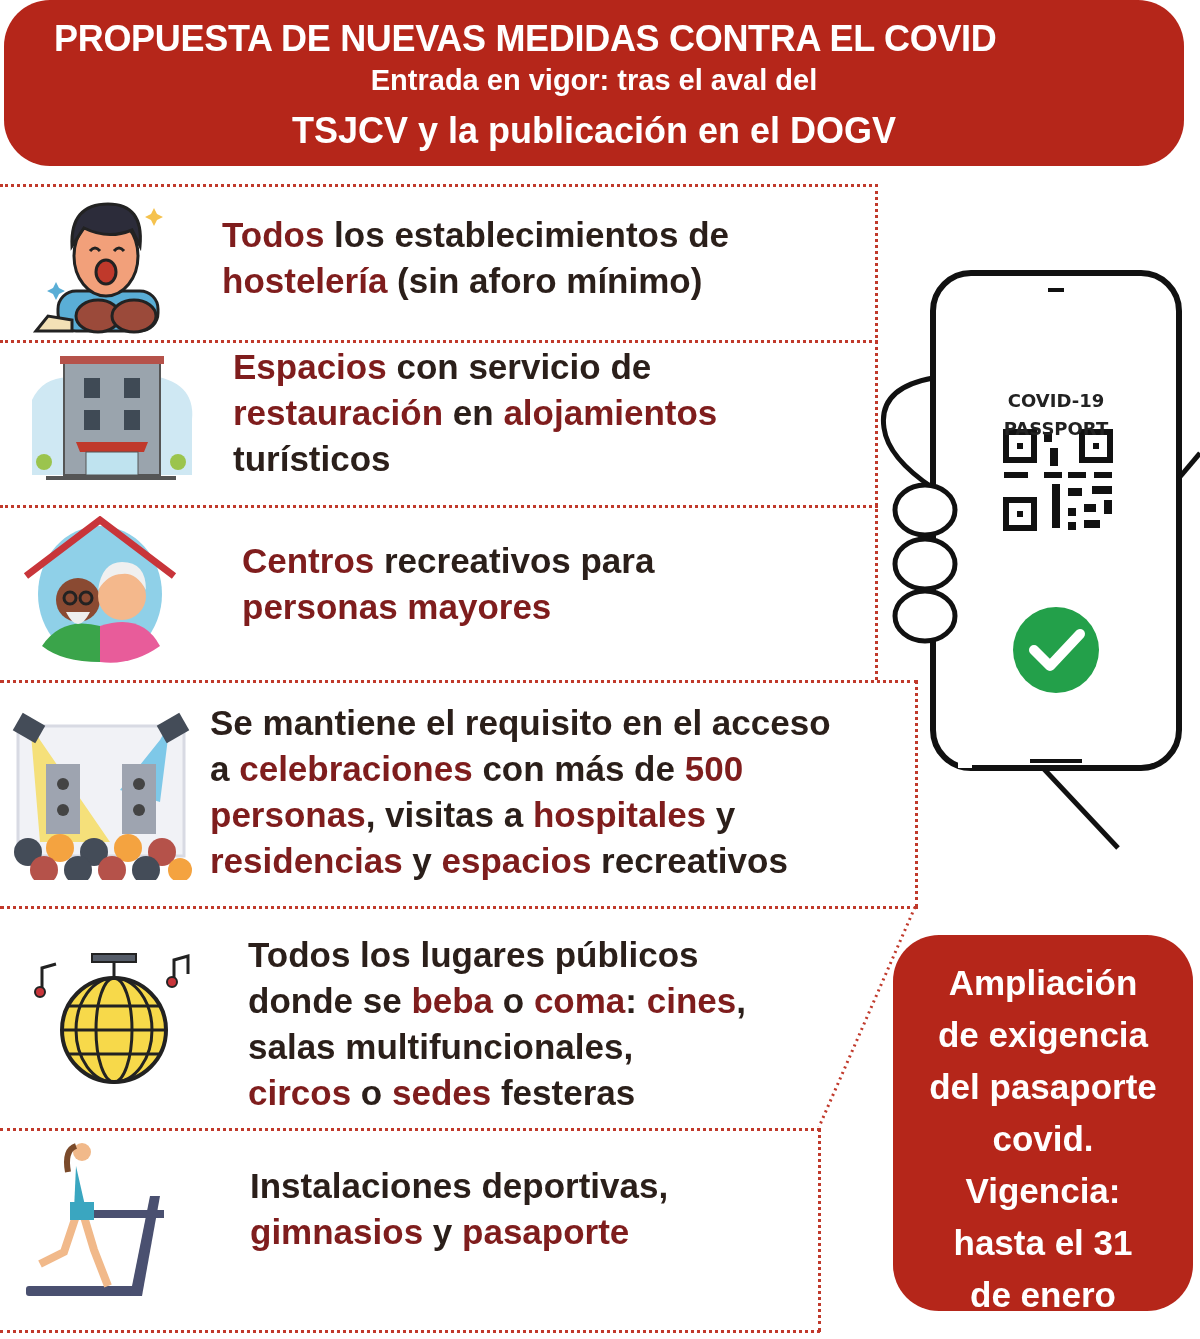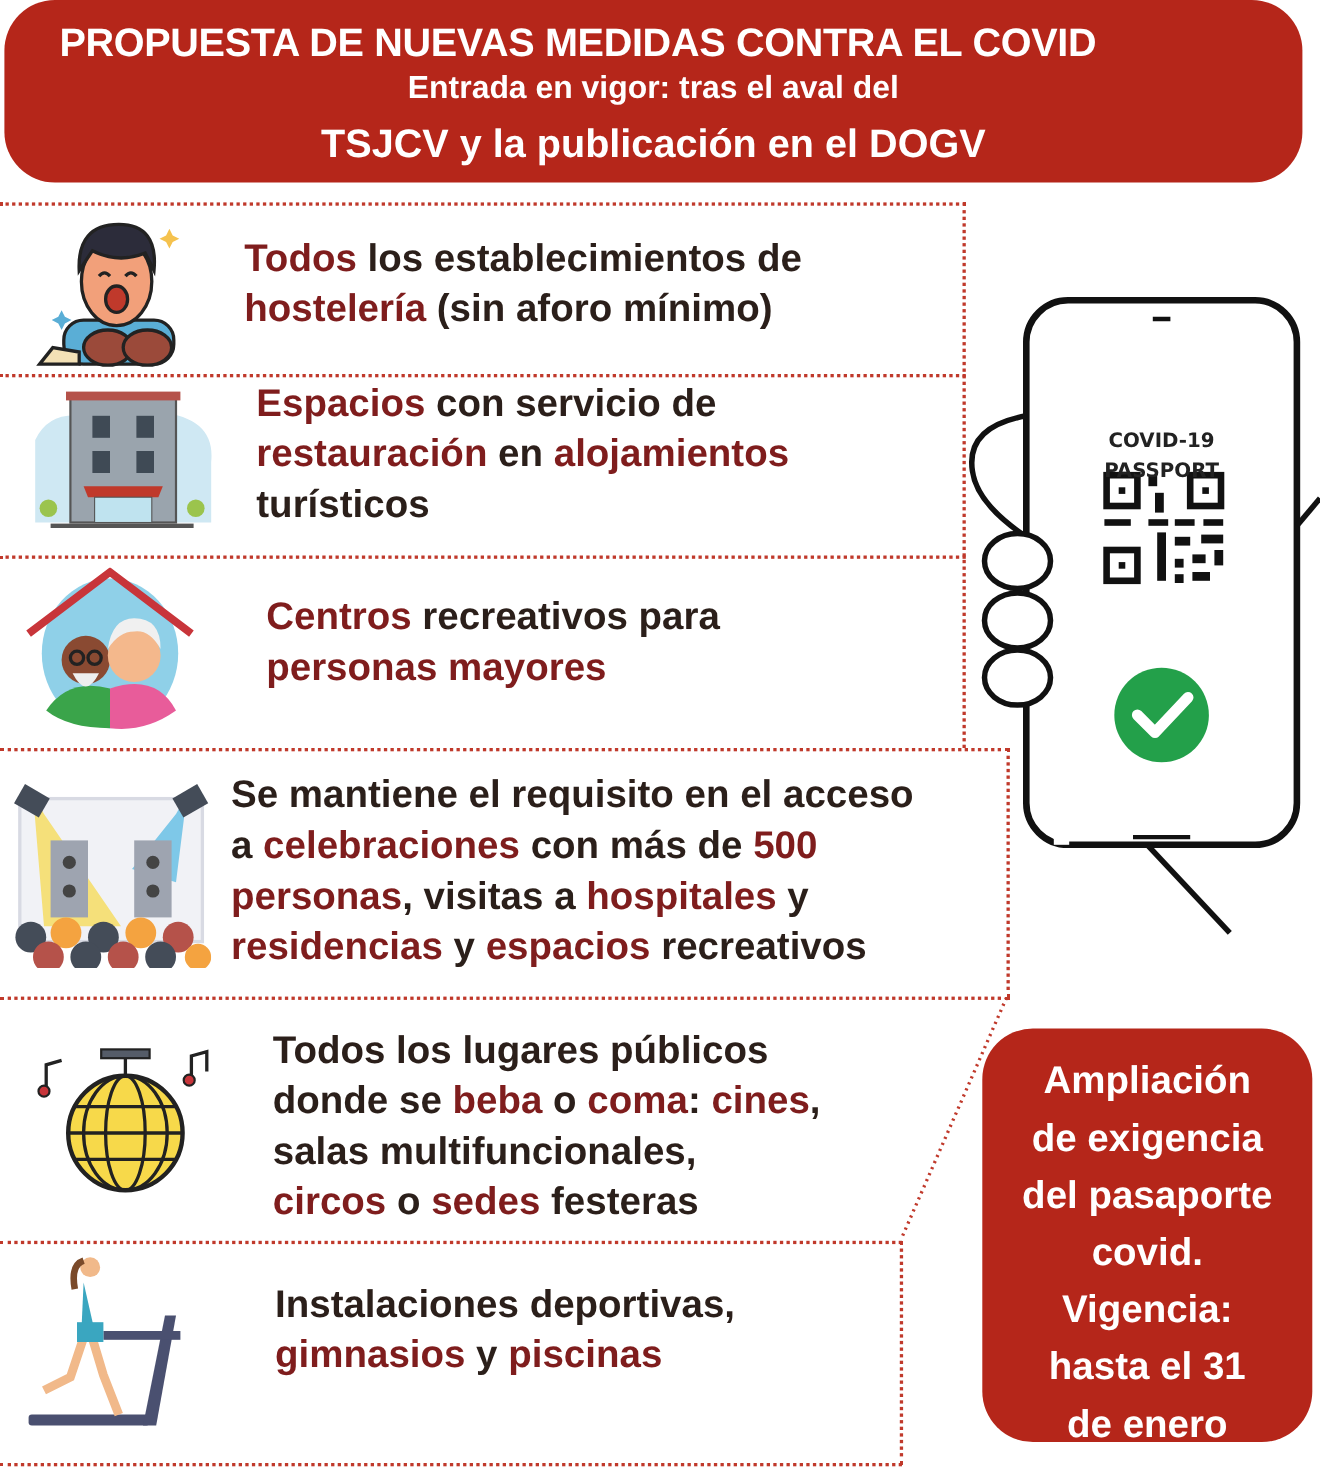--- a/index.html
+++ b/index.html
@@ -168,21 +168,21 @@
     <circle cx="62" cy="12" r="9" fill="#f1b98a"></circle>
     <path d="M56 6 Q44 10 48 32" stroke="#7a4a2a" stroke-width="6" fill="none"></path>
     <path d="M56 26 L66 70 L54 70 Z" fill="#3aa6c0"></path>
     <path d="M58 70 L44 112 L20 124" stroke="#f1b98a" stroke-width="8" fill="none"></path>
     <path d="M62 70 L74 110 L88 146" stroke="#f1b98a" stroke-width="8" fill="none"></path>
     <rect x="50" y="62" width="24" height="18" fill="#3aa6c0"></rect>
   </svg>
 </div>
 <div class="txt" style="left:250px;top:1163px">
   <div><span>Instalaciones deportivas,</span></div>
-  <div><span class="r">gimnasios</span><span> y </span><span class="r">piscinas</span></div>
+  <div><span class="r">gimnasios</span><span> y </span><span class="r">pasaporte</span></div>
 </div>
 
 <div class="ico" style="left:878px;top:268px">
   <svg width="322" height="590" viewBox="0 0 322 590">
     <path d="M55 110 Q0 120 6 160 Q10 190 55 220" fill="#fff" stroke="#111" stroke-width="5"></path>
     <rect x="55" y="5" width="246" height="495" rx="38" fill="#fff" stroke="#111" stroke-width="6"></rect>
     <line x1="170" y1="22" x2="186" y2="22" stroke="#111" stroke-width="4"></line>
     <line x1="152" y1="493" x2="204" y2="493" stroke="#111" stroke-width="4"></line>
     <path d="M165 500 L240 580" stroke="#111" stroke-width="5"></path>
     <path d="M301 210 L322 185" stroke="#111" stroke-width="5"></path>

